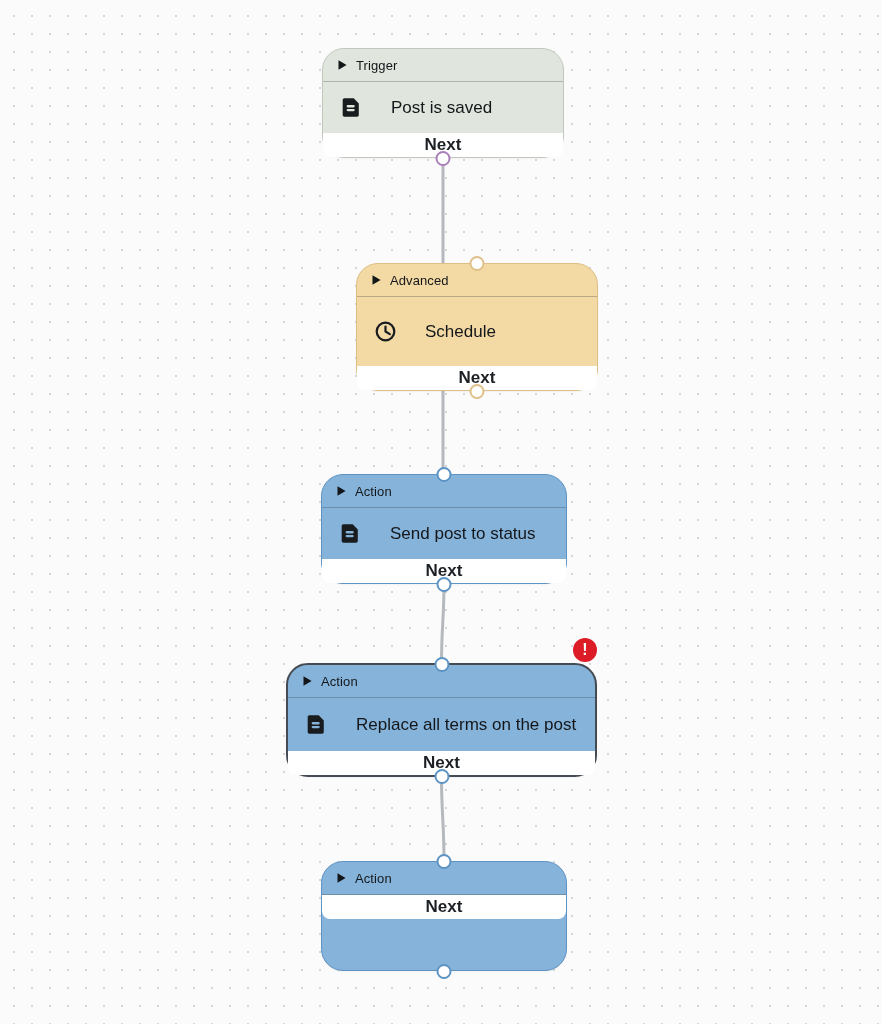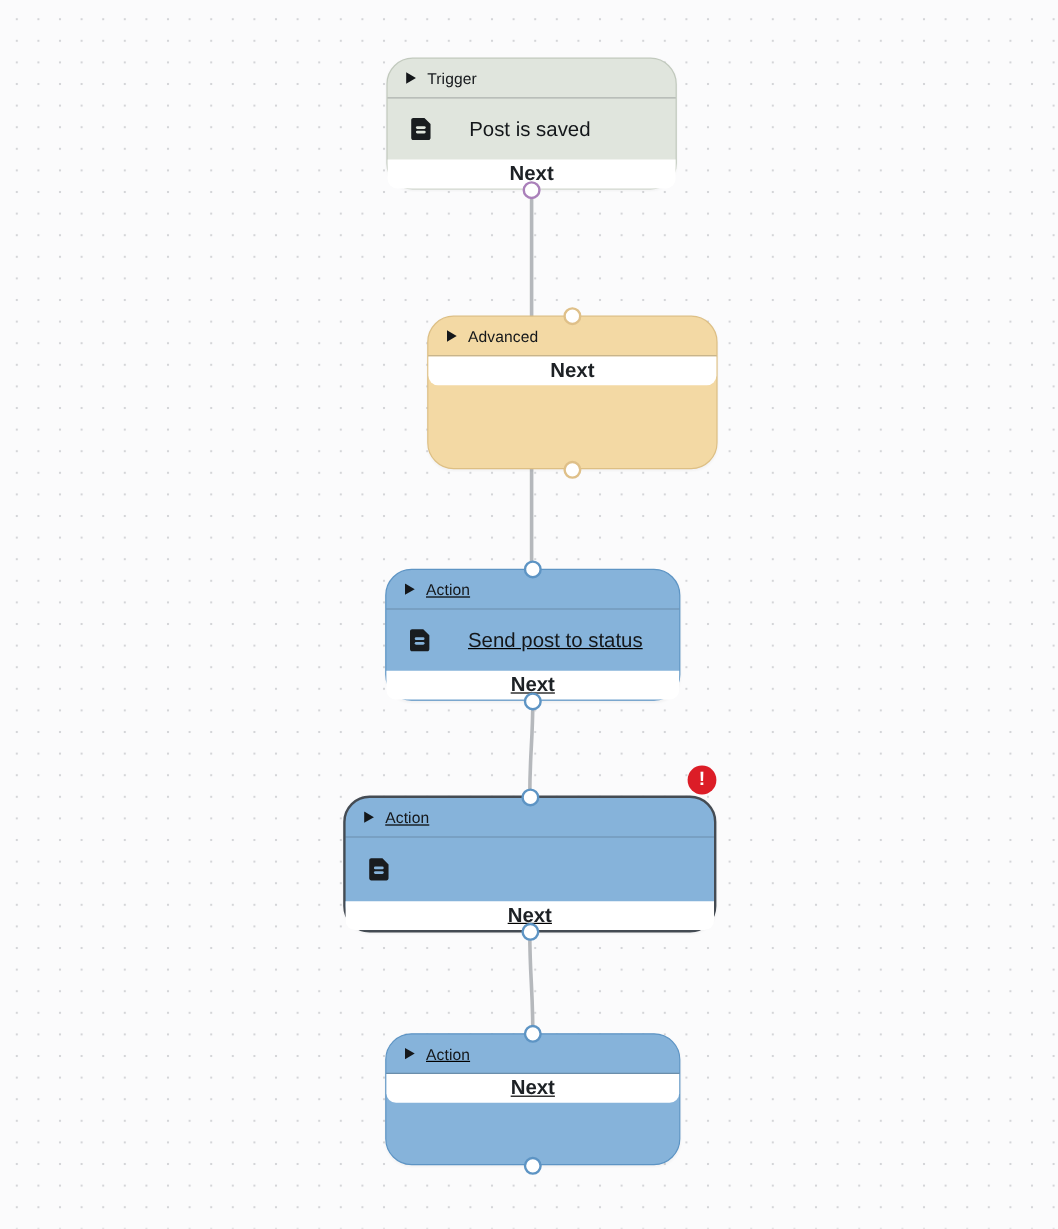--- a/index.html
+++ b/index.html
@@ -26,21 +26,21 @@
   .node {
     position: absolute;
     display: flex;
     flex-direction: column;
     border-radius: 22px;
     border: 1.5px solid transparent;
     box-shadow: 0 1px 2px rgba(0,0,0,0.04);
   }
   .node-trigger  { background: #e0e5dd; border-color: #c1c9bd; }
   .node-advanced { background: #f3d9a4; border-color: #ddbf84; }
-  .node-action   { background: #86b3da; border-color: #5d94c4; text-decoration: underline; }
+  .node-action   { background: #86b3da; border-color: #5d94c4; }
   .node.selected { border-color: #444b53; border-width: 2px; }
 
   .pos-1 { left: 322px; top: 48px;  width: 242px; height: 110px; }
   .pos-2 { left: 332px; top: 263px; width: 242px; height: 128px; margin-left: 24px; }
   .pos-3 { left: 321px; top: 474px; width: 246px; height: 110px; }
   .pos-4 { left: 286px; top: 663px; width: 311px; height: 114px; }
   .pos-5 { left: 321px; top: 861px; width: 246px; height: 110px; }
 
   .node-header {
     height: 33px;
@@ -156,20 +156,29 @@
 
   <div class="node node-advanced pos-2">
     <div class="node-header">
       <span class="tri-icon">
         <svg width="9" height="10" viewBox="0 0 9 10">
             <path d="M0.5 0.3L8.6 5L0.5 9.7Z" fill="#14171a"></path>
           </svg>
       </span>
       <span>Advanced</span>
     </div>
+    <div class="node-body">
+      <span class="node-icon">
+        <svg width="23" height="23" viewBox="0 0 24 24">
+          <circle cx="12" cy="12" r="9.2" fill="none" stroke="#191c1f" stroke-width="2.3"></circle>
+          <path d="M12 6.8V12l4.5 2.7" fill="none" stroke="#191c1f" stroke-width="2.3" stroke-linecap="round" stroke-linejoin="round"></path>
+        </svg>
+      </span>
+      <span>Schedule</span>
+    </div>
     <div class="node-footer">
       <span>Next</span>
     </div>
     <div class="connector top"></div>
     <div class="connector bottom"></div>
   </div>
 
   <div class="node node-action pos-3">
     <div class="node-header">
       <span class="tri-icon">
@@ -209,20 +218,21 @@
       <span>Action</span>
     </div>
     <div class="node-body">
       <span class="node-icon">
         <svg width="23" height="23" viewBox="0 0 24 24">
           <path d="M4.6 2.4h9.7l5.3 5.3v12.1c0 1-.8 1.8-1.8 1.8H4.6c-1 0-1.8-.8-1.8-1.8V4.2c0-1 .8-1.8 1.8-1.8z" fill="#191c1f"></path>
           <rect x="6.9" y="9.5" width="8.5" height="2.4" rx="1.2" fill="currentColor"></rect>
           <rect x="6.9" y="13.5" width="8.5" height="2.4" rx="1.2" fill="currentColor"></rect>
         </svg>
       </span>
+      <span>Replace all terms on the post</span>
     </div>
     <div class="node-footer">
       <span>Next</span>
     </div>
     <div class="connector top"></div>
     <div class="connector bottom"></div>
   </div>
 
   <div class="node node-action pos-5">
     <div class="node-header">

